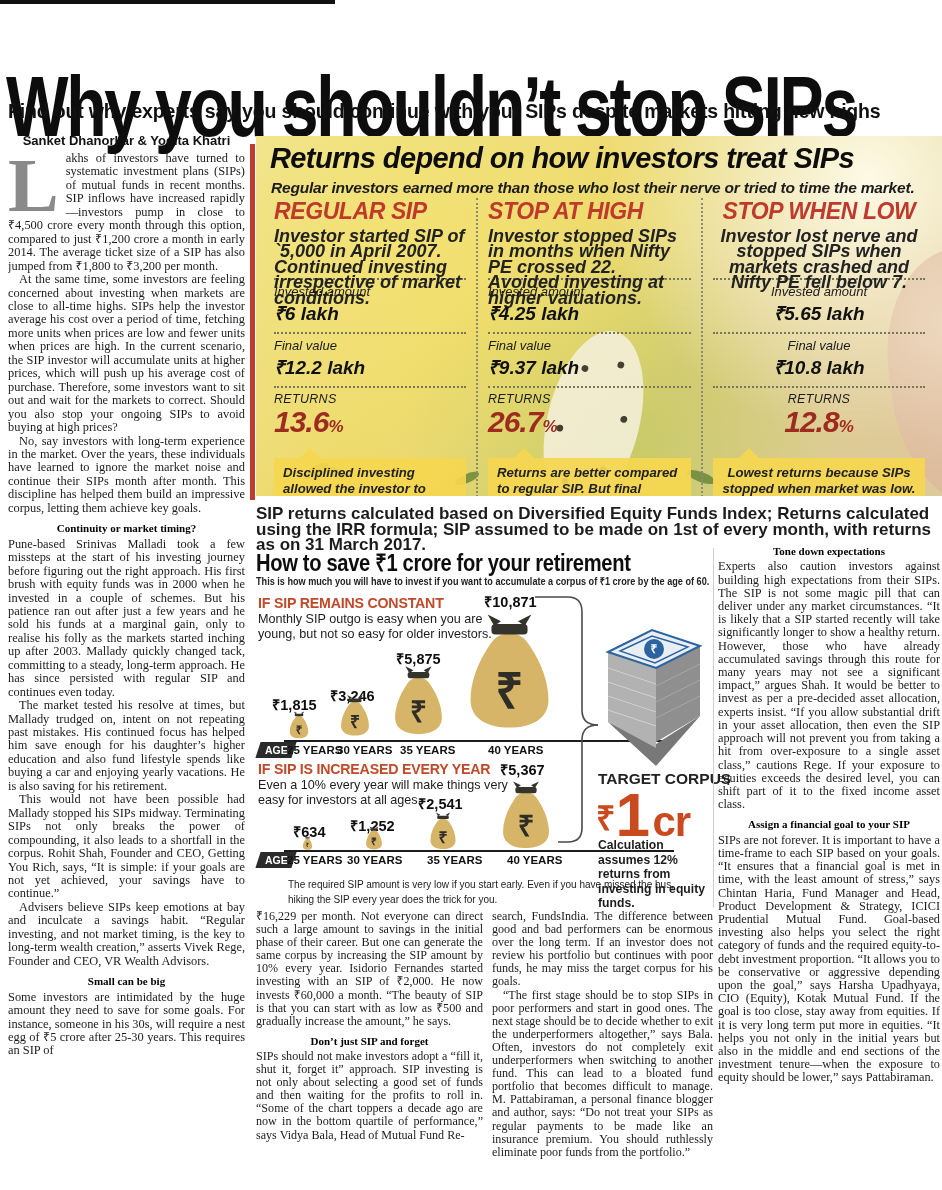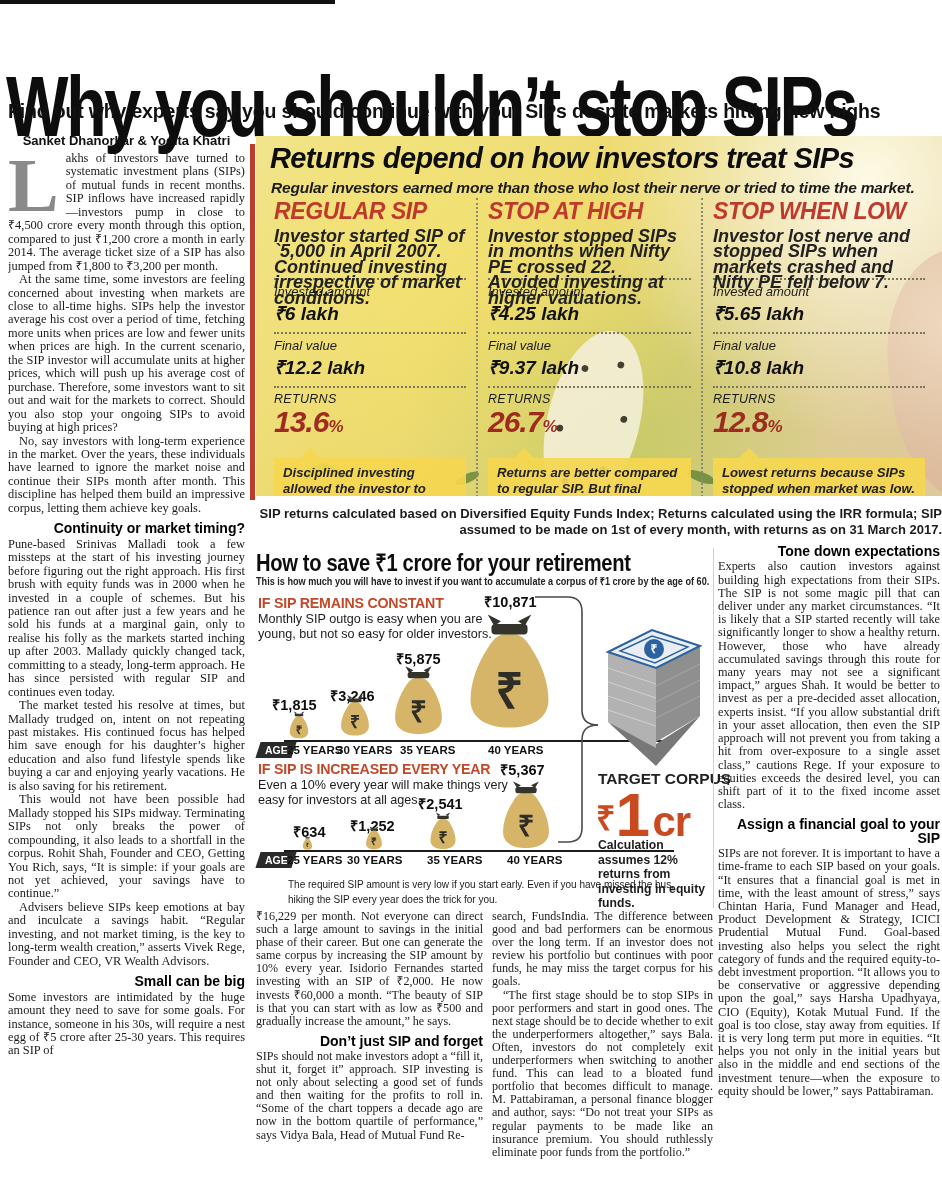--- a/index.html
+++ b/index.html
@@ -13,22 +13,22 @@
             letter-spacing:-3px;transform:scaleX(.77);transform-origin:left top;color:#0d0d0d;line-height:1.04;}
   .subhead{position:absolute;left:8px;top:99px;white-space:nowrap;
            font-family:"Liberation Sans",sans-serif;font-weight:bold;font-size:21px;
            letter-spacing:-.2px;transform:scaleX(.93);transform-origin:left top;color:#111;}
   .byline{position:absolute;left:8px;top:133px;width:237px;text-align:center;
           font-family:"Liberation Sans",sans-serif;font-weight:bold;font-size:13px;color:#111;}
   
   .serifcol{font-size:12.4px;line-height:13.45px;text-align:justify;color:#1b1b1b;overflow:hidden;}
   .serifcol p{margin:0;text-indent:11px;}
   .serifcol p.noind{text-indent:0;}
-  .colhead{font-family:Liberation Sans, sans-serif;font-weight:bold;font-size:14px;
-           margin:7px 0 2px;text-align:right;text-indent:0;color:#000;}
+  .colhead{font-family:Liberation Serif, serif;font-weight:bold;font-size:11px;
+           margin:7px 0 2px;text-align:center;text-indent:0;color:#000;}
   .leftcol{left:8px;top:152px;width:237px;height:1036px;}
   .dropcap{float:left;font-family:"Liberation Serif",serif;font-weight:bold;font-size:76px;
            line-height:.82;color:#8a8a8a;margin:2px 7px 0 0;}
   .rightcol{left:718px;top:545px;width:222px;height:644px;}
   .rightcol .serifbody{font-size:12.3px;line-height:13.2px;}
   .botA{left:256px;top:910px;width:227px;height:279px;font-size:12.1px;line-height:13.1px;}
   .botB{left:492px;top:910px;width:221px;height:279px;font-size:12.1px;line-height:13.1px;}
   .vrule{position:absolute;width:1px;background:#cfcfcf;}
   
   .ig-redbar{position:absolute;left:250px;top:144px;width:5px;height:356px;background:#c0392b;}
@@ -40,39 +40,39 @@
         radial-gradient(circle at 96% 72%, rgba(228,196,158,.9), rgba(228,196,158,0) 48%),
         linear-gradient(135deg,#efe6a0 0%,#ecd96e 35%,#ddd27c 62%,#cfd2a2 100%); font-style: italic;}
   .ig-title{position:absolute;left:14px;top:6px;font-family:"Liberation Sans",sans-serif;
             font-weight:bold;font-size:29px;letter-spacing:-.6px;color:#0d0d0d;white-space:nowrap;}
   .ig-sub{position:absolute;left:15px;top:43px;font-family:"Liberation Sans",sans-serif;
           font-weight:bold;font-size:15.5px;color:#1c1c1c;white-space:nowrap;letter-spacing:-.2px;}
   .ig-cols{position:absolute;left:8px;top:62px;width:672px;display:flex;align-items:stretch;}
   .ig-col{padding:0 10px;box-sizing:border-box;font-family:"Liberation Sans",sans-serif;}
   .ig-col.c1{width:212px;}
   .ig-col.c2{width:225px;border-left:2px dotted #8a8a7a;}
-  .ig-col.c3{width:234px;border-left:2px dotted #8a8a7a;}
+  .ig-col.c3{width:234px;border-left:2px dotted #8a8a7a;text-align:center;}
   .ig-head{font-weight:bold;font-size:23px;letter-spacing:-.4px;color:#bf3a2c;height:28px;white-space:nowrap;}
   .ig-desc{font-weight:bold;font-size:18px;line-height:15.4px;color:#222;height:49px;margin-top:3px;}
   .ig-row{border-top:2px dotted #77775f;padding:4px 0 6px;}
   .ig-label{font-size:13px;color:#1c1c1c;}
   .ig-value{font-weight:bold;font-size:19px;color:#111;margin-top:1px;}
   .ig-returns-label{font-size:12.5px;color:#1c1c1c;letter-spacing:.3px;}
   .ig-pct{font-weight:bold;font-size:30px;letter-spacing:-1px;color:#9e2b20;line-height:32px;}
   .ig-pct .pctsign{font-size:17px;letter-spacing:0;}
   .callout{position:relative;margin-top:9px;background:rgba(245,214,80,.93);padding:7px 9px;
            font-weight:bold;font-size:13.2px;line-height:16.2px;color:#222;}
   .callout:before{content:"";position:absolute;top:-10px;left:26px;border-left:10px solid transparent;
            border-right:10px solid transparent;border-bottom:10px solid rgba(245,214,80,.93);}
   .clockwrap{position:absolute;left:288px;top:190px;transform:rotate(14deg);opacity:.9;}
   .leaf{position:absolute;background:#5c7d30;border-radius:50%;opacity:.75;}
   .can{position:absolute;right:-30px;top:110px;width:180px;height:260px;border-radius:45%;
        background:radial-gradient(circle at 40% 30%, #efd9c2, #dcb99d 70%);opacity:.8;transform:rotate(-8deg);}
-  .ig-foot{position:absolute;left:256px;top:506px;width:686px;text-align:right;
-           font-family:"Liberation Sans",sans-serif;font-weight:bold;font-size:13px;line-height:15.5px;color:#1c1c1c;}
+  .ig-foot{position:absolute;left:256px;top:506px;width:686px;text-align:left;
+           font-family:"Liberation Sans",sans-serif;font-weight:bold;font-size:17px;line-height:15.5px;color:#1c1c1c;}
   
   .ret{position:absolute;left:256px;top:545px;width:460px;height:363px;font-family:"Liberation Sans",sans-serif;}
   .ret-title{position:absolute;left:0;top:0;white-space:nowrap;font-weight:bold;font-size:24px;
              letter-spacing:-.4px;transform:scaleX(.84);transform-origin:left top;color:#0d0d0d;}
   .ret-sub{position:absolute;left:0;top:29px;white-space:nowrap;font-weight:bold;font-size:10.6px;
            transform:scaleX(.86);transform-origin:left top;color:#222;}
   .chart-head{position:absolute;font-weight:bold;font-size:14.2px;letter-spacing:-.2px;color:#c04a2a;white-space:nowrap;}
   .chart-sub{position:absolute;font-size:12.6px;line-height:14.6px;color:#1c1c1c;}
   .bagval{position:absolute;font-weight:bold;font-size:14.5px;color:#0e0e0e;white-space:nowrap;}
   .bag{position:absolute;}

